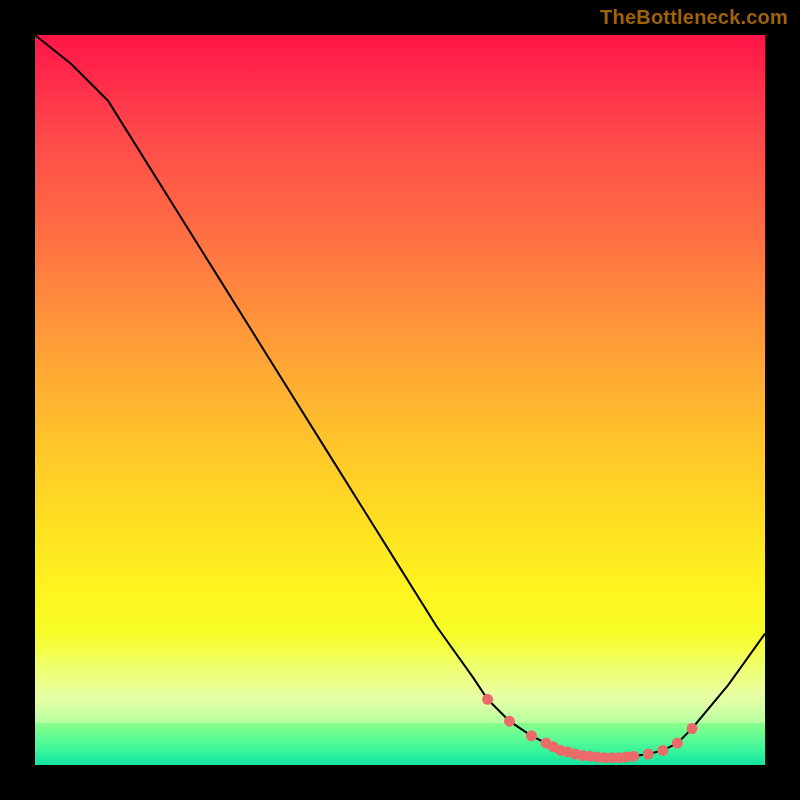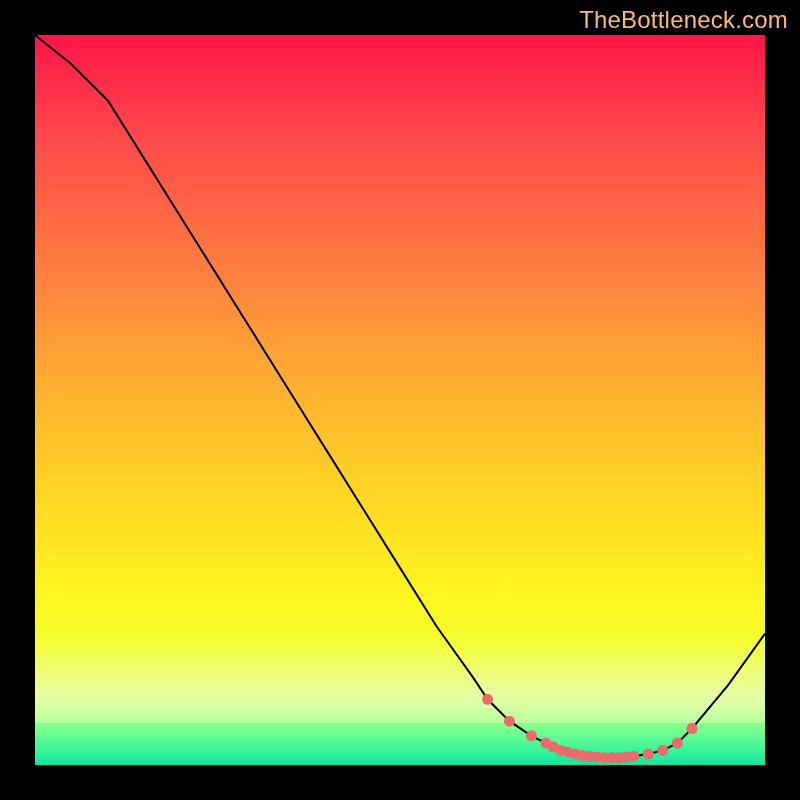--- a/index.html
+++ b/index.html
@@ -14,23 +14,23 @@
   .frame {
     position: relative;
     width: 800px;
     height: 800px;
     background: #000;
   }
   .watermark {
     position: absolute;
     top: 6px;
     right: 12px;
-    color: #fdba74;
-    font-size: 24px;
-    font-weight: 400;
+    color: #a16207;
+    font-size: 20px;
+    font-weight: 700;
     letter-spacing: 0.2px;
     user-select: none;
   }
   .plot-area {
     position: absolute;
     left: 35px;
     top: 35px;
     width: 730px;
     height: 730px;
     

